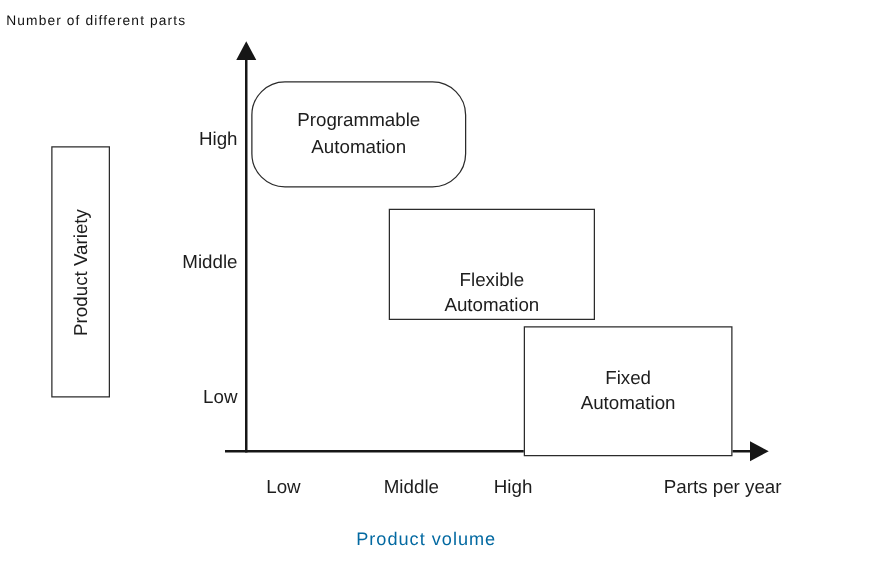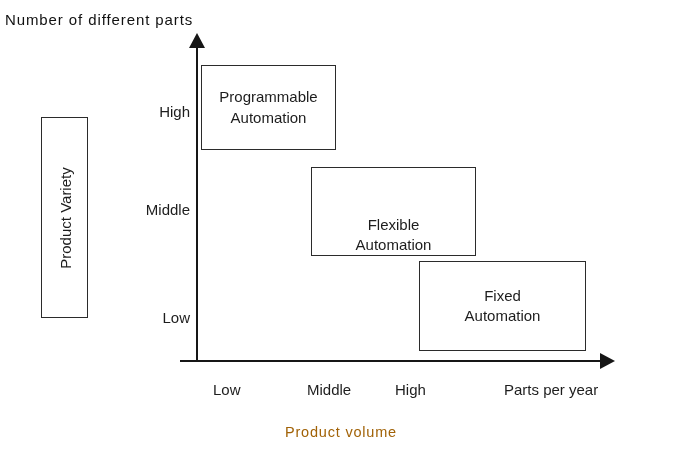--- a/index.html
+++ b/index.html
@@ -24,30 +24,30 @@
     position: absolute;
     font-family: "Liberation Sans", sans-serif;
     font-size: 15px;
     line-height: 1.25;
     color: #1d1d1d;
     white-space: nowrap;
   }
   .txt-title {
     left: 5px;
     top: 11px;
-    font-size: 15px;
+    font-size: 11px;
     letter-spacing: 0.9px;
     color: #111111;
   }
   .txt-xtitle {
     left: 285px;
     top: 423px;
     font-size: 14.5px;
     letter-spacing: 0.8px;
-    color: #a16207;
+    color: #0369a1;
   }
 
   
   .axis-y-line {
     position: absolute;
     left: 196px;
     top: 44px;
     width: 2px;
     height: 318px;
     background: #161616;
@@ -171,38 +171,38 @@
   <div class="ylabel-wrap" style="top:201px;">
     <span class="ylabel">Middle</span>
   </div>
   <div class="ylabel-wrap" style="top:309px;">
     <span class="ylabel">Low</span>
   </div>
 
   <div class="xlabel" style="left:213px;">Low</div>
   <div class="xlabel" style="left:307px;">Middle</div>
   <div class="xlabel" style="left:395px;">High</div>
-  <div class="xlabel" style="left:504px;">Parts per year</div>
-
-
-  <div class="cat-box" style="left:201px; top:65px; width:135px; height:85px;">
+  <div class="xlabel" style="left:531px;">Parts per year</div>
+
+
+  <div class="cat-box" style="left:201px; top:65px; width:172px; height:85px;border-radius:27px;">
     <div>
       <span>Programmable</span><br>
       <span>Automation</span>
     </div>
   </div>
 
   <div class="cat-box" style="left:311px; top:167px; width:165px; height:89px;align-items:flex-end;">
     <div>
       <span>Flexible</span><br>
       <span>Automation</span>
     </div>
   </div>
 
-  <div class="cat-box" style="left:419px; top:261px; width:167px; height:90px;">
+  <div class="cat-box" style="left:419px; top:261px; width:167px; height:104px;">
     <div>
       <span>Fixed</span><br>
       <span>Automation</span>
     </div>
   </div>
 
   <div class="txt txt-xtitle">Product volume</div>
 
 </div>
 

